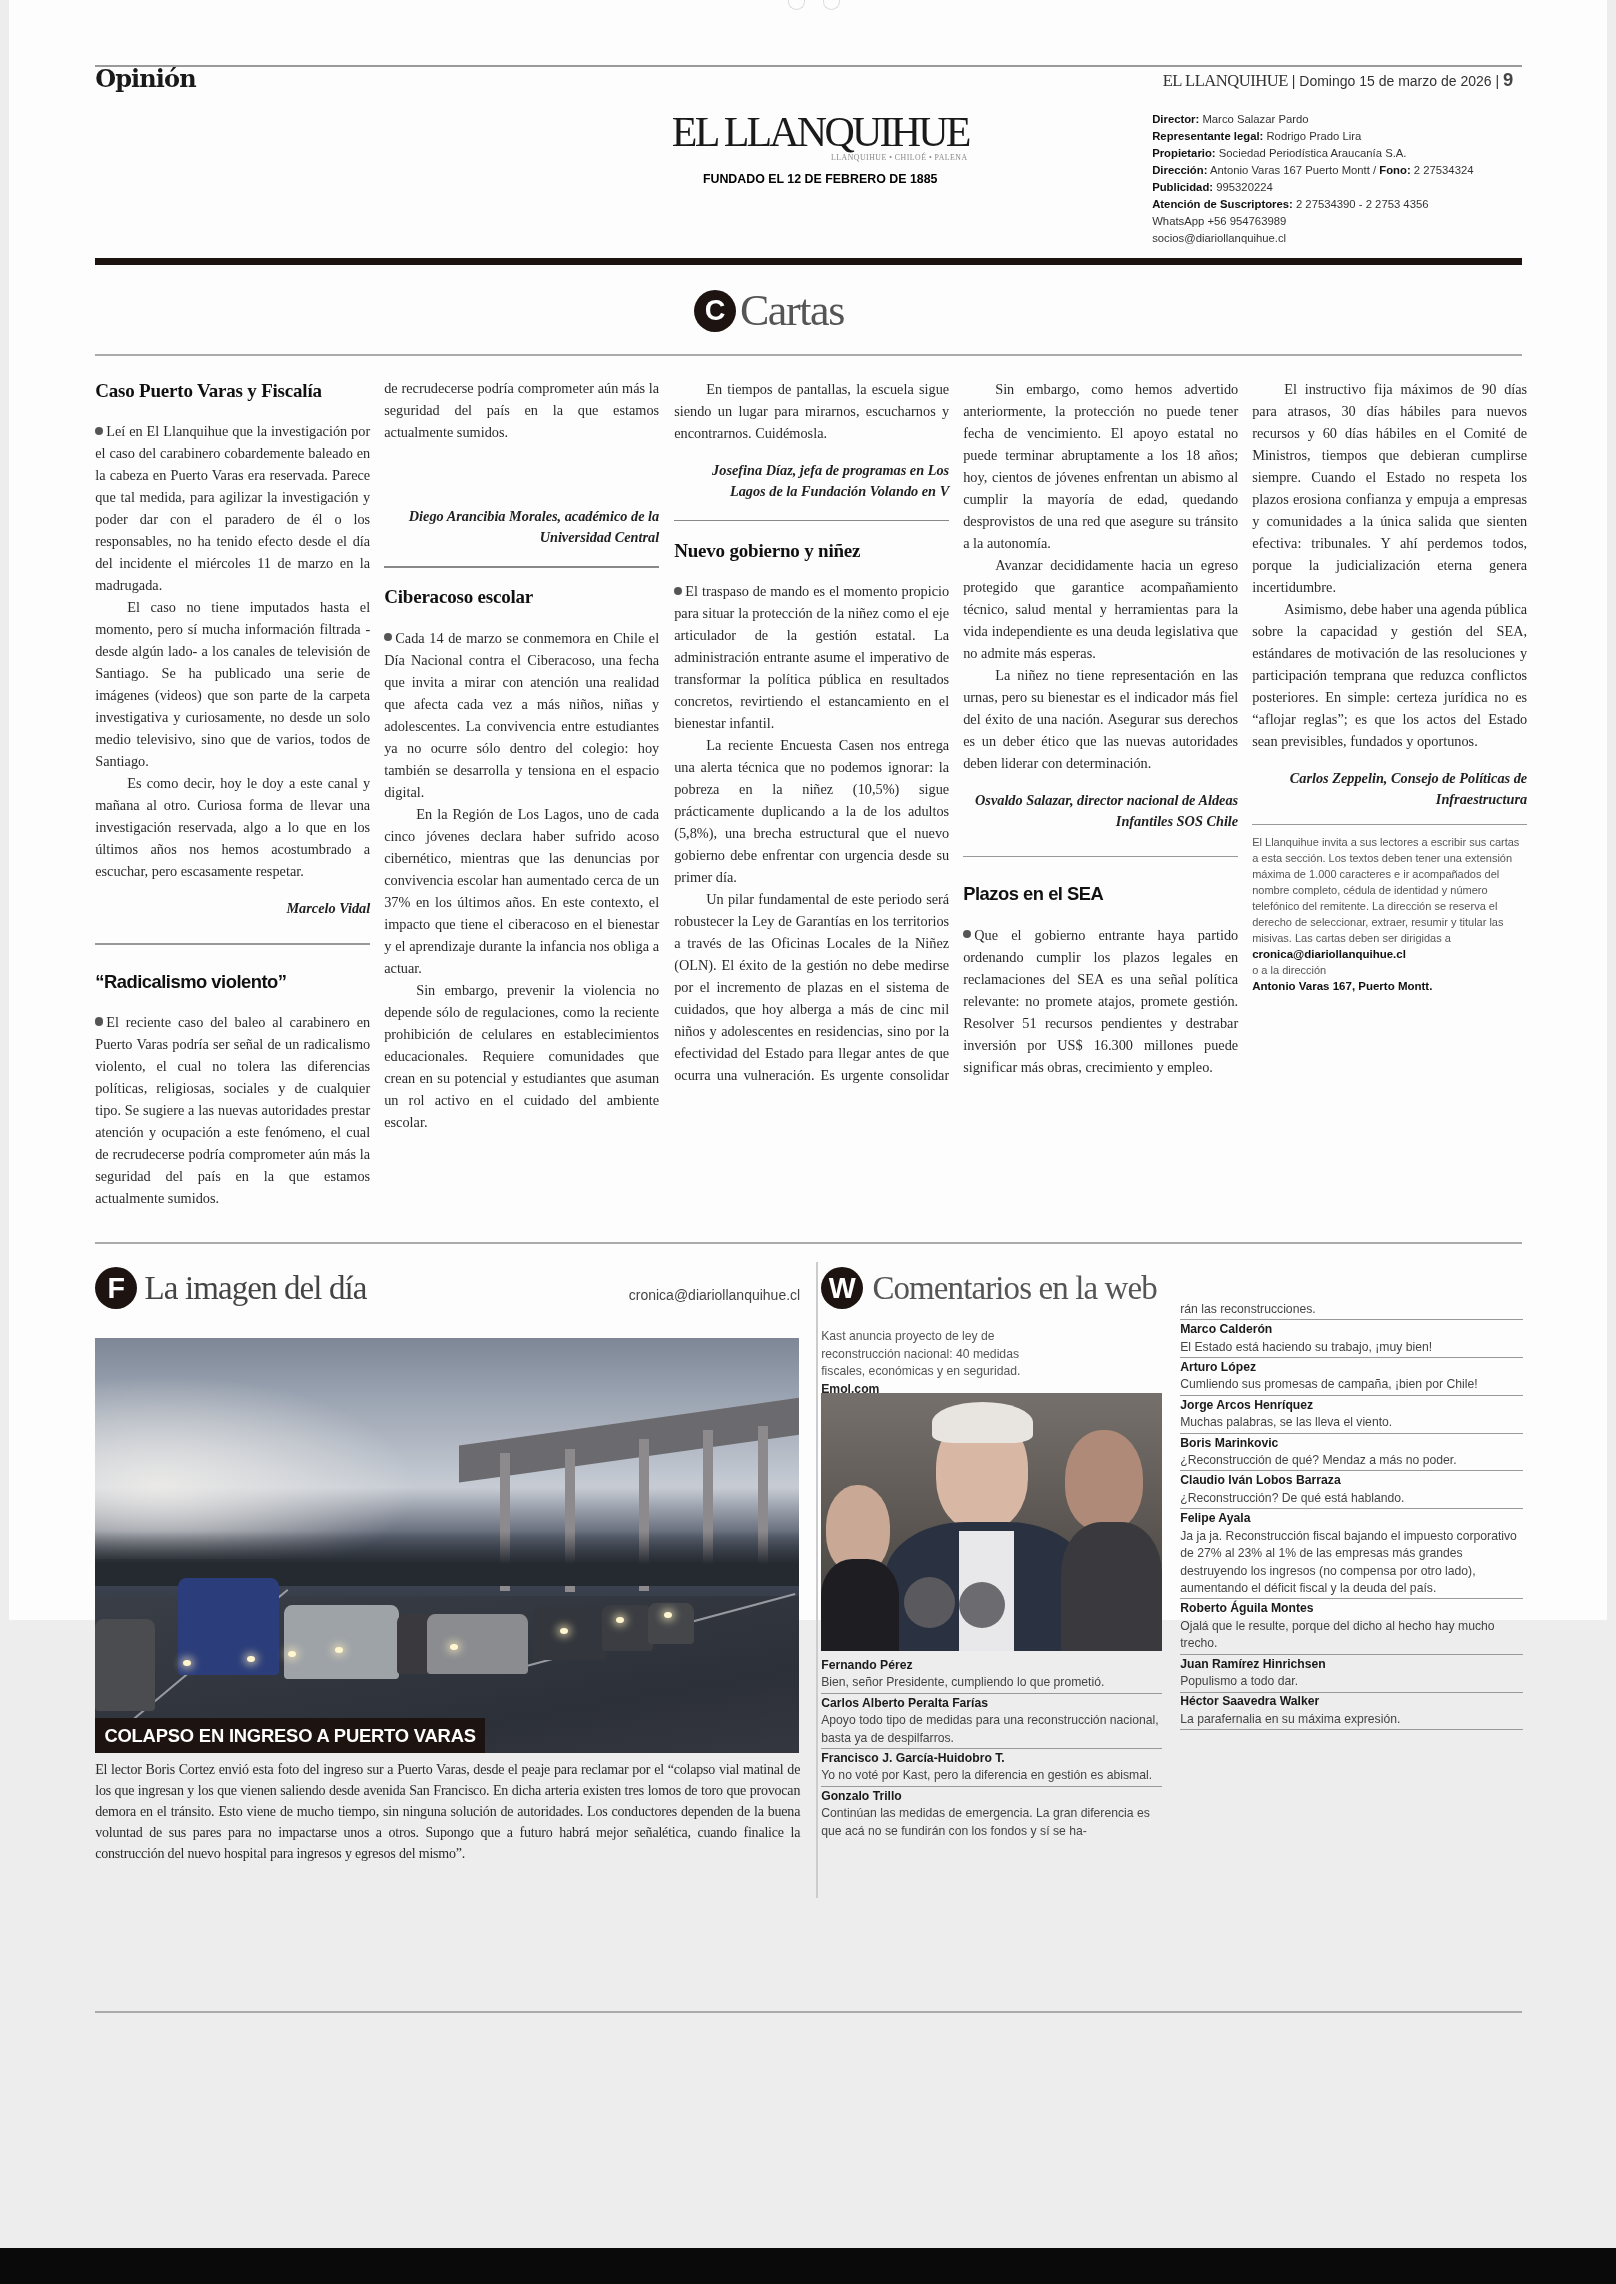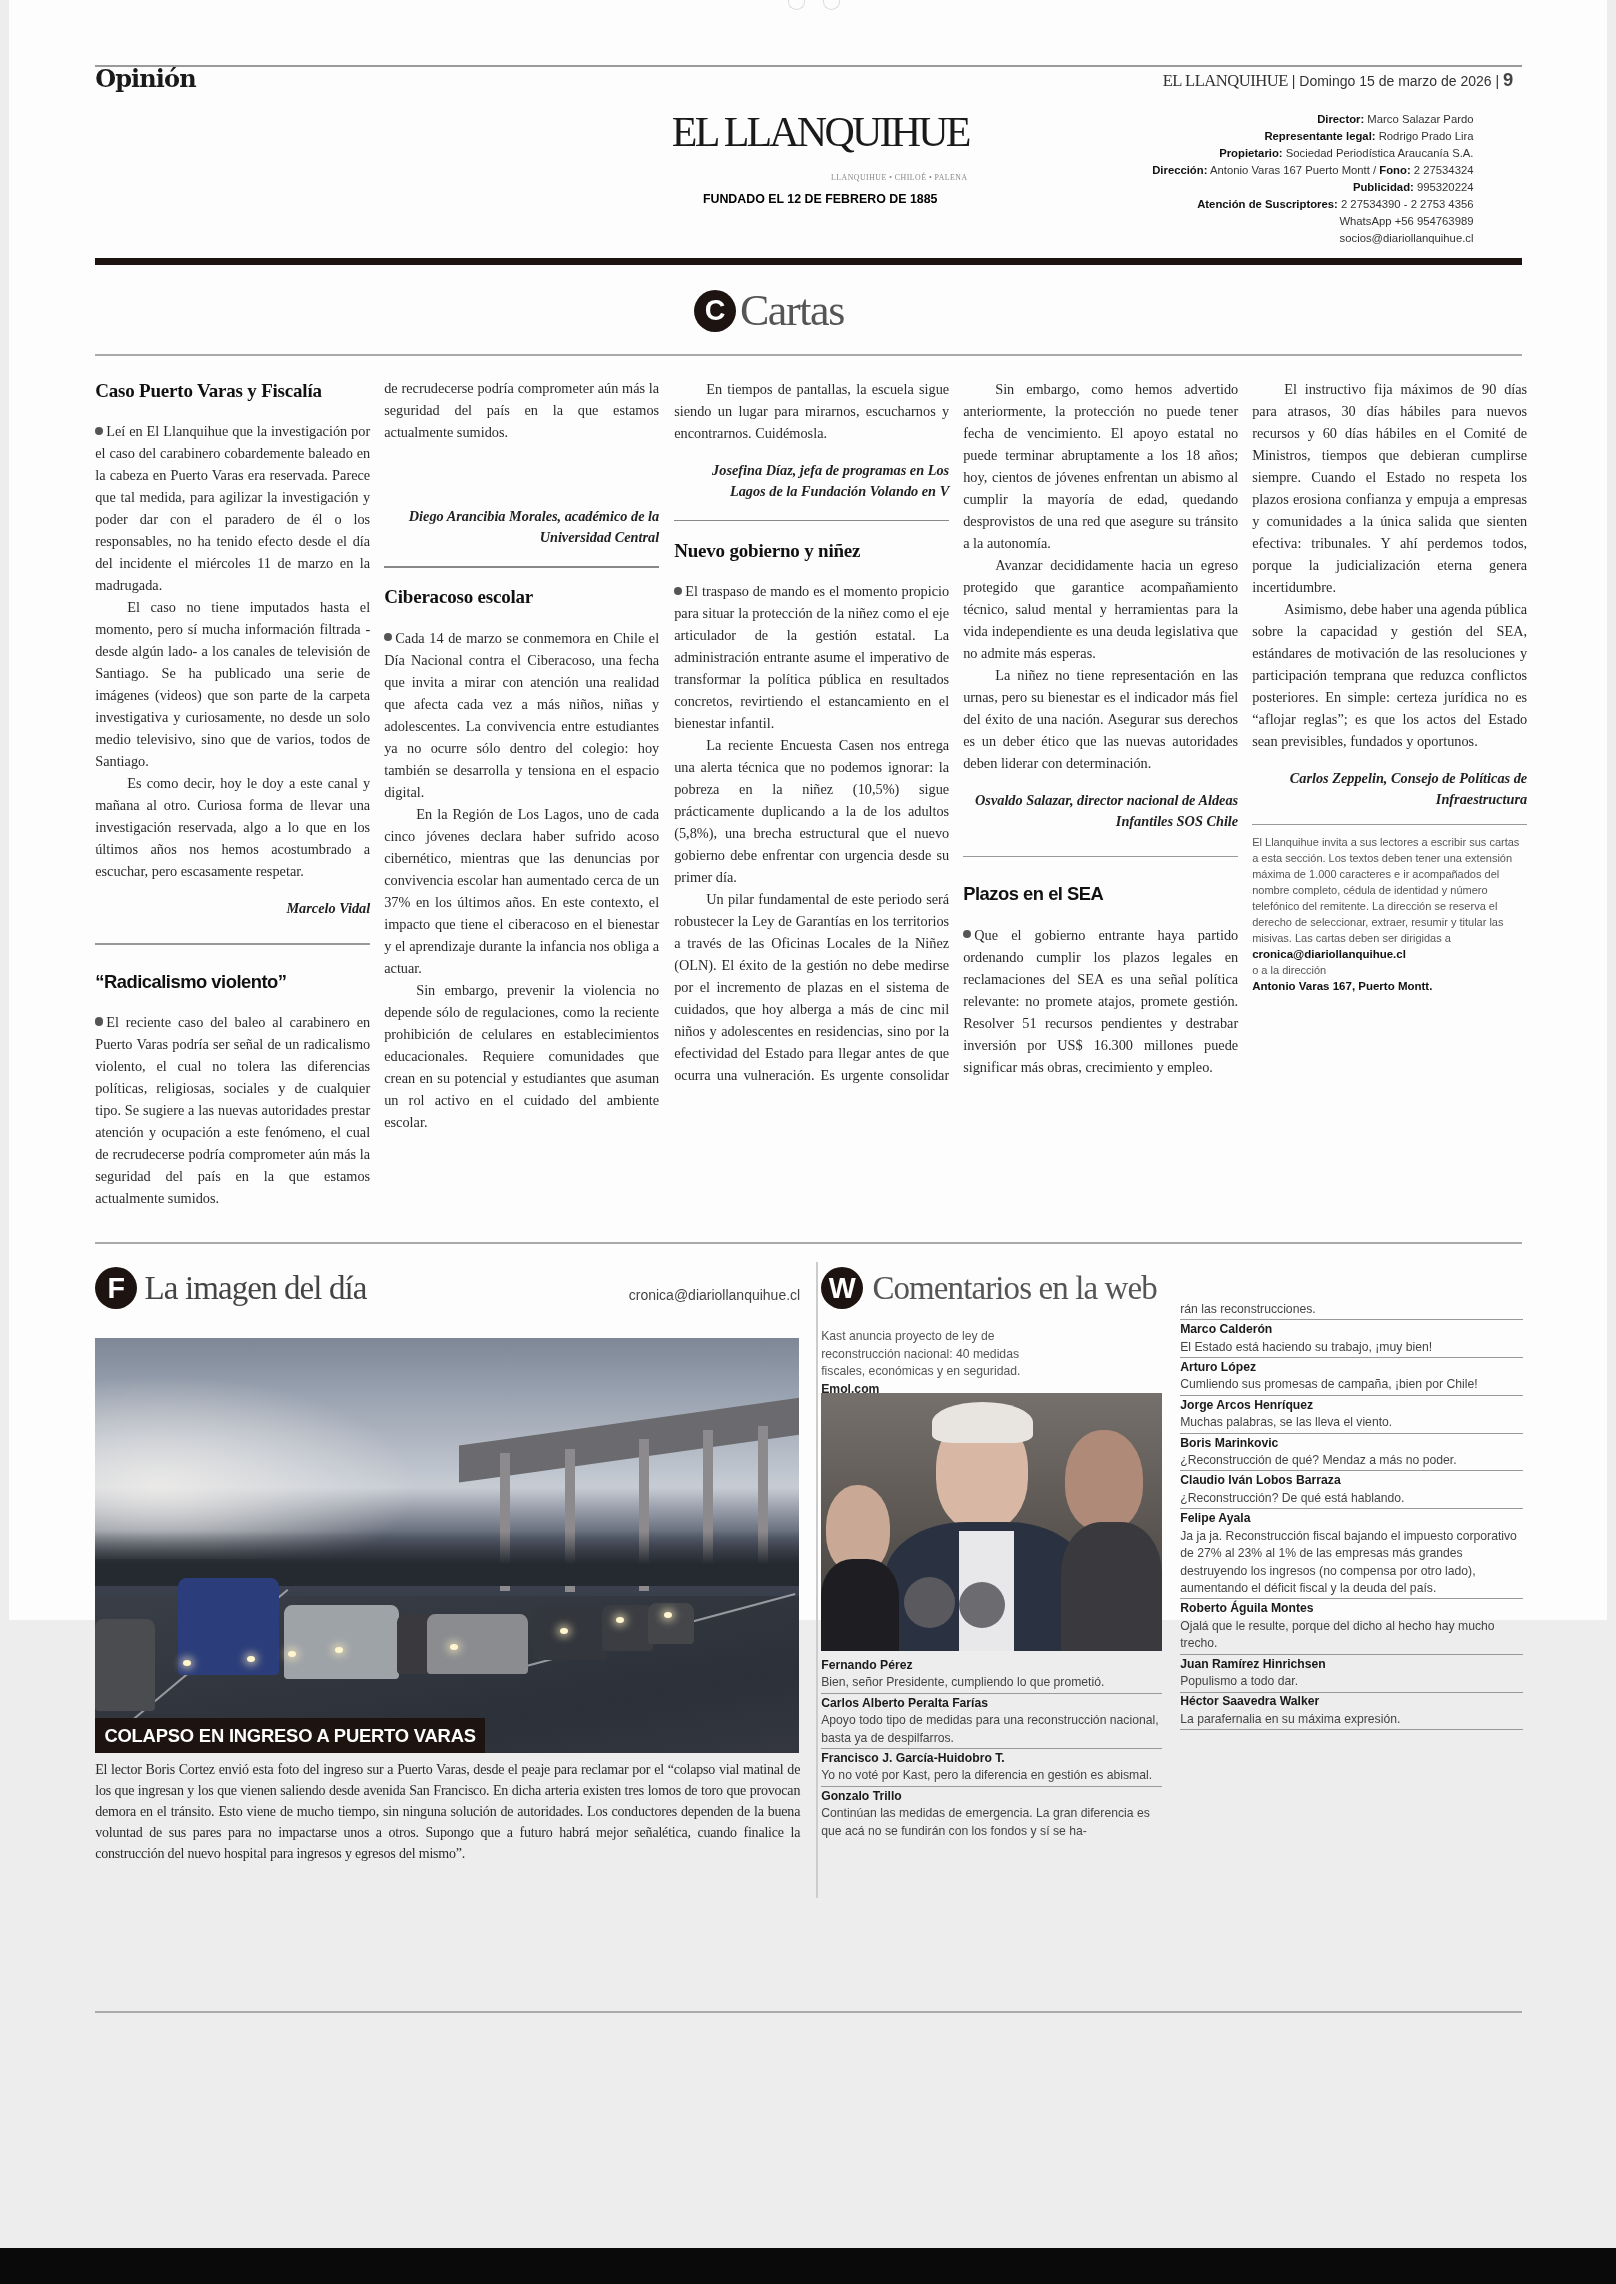--- a/index.html
+++ b/index.html
@@ -15,28 +15,28 @@
   .rule.top { top: 65px; height: 2.3px; background: #9a9a9a; }
   .rule.thick { top: 258px; height: 7.4px; background: #1d1310; }
   .rule.cartas { top: 354px; height: 1.8px; background: #aaa; }
   .rule.mid { top: 1242px; height: 1.8px; background: #aaa; }
   .rule.bottom { top: 2011px; height: 1.8px; background: #aaa; }
 
   .section-label { position: absolute; left: 95px; top: 64px; font-family: "DejaVu Serif", serif; font-weight: bold; font-size: 24px; color: #1a1a1a; letter-spacing: -0.9px; }
 
   .masthead { position: absolute; left: 659px; top: 111px; width: 304px; text-align: center; }
   .masthead .logo { font-family: "Liberation Serif", serif; font-size: 42px; color: #1a1a1a; letter-spacing: -2.8px; line-height: 1; }
-  .masthead .sub { font-size: 7.8px; color: #888; letter-spacing: 0.5px; text-align: right; padding-right: 4.6px; margin-top: 20px; }
+  .masthead .sub { font-size: 7.8px; color: #888; letter-spacing: 0.5px; text-align: right; padding-right: 4.6px; margin-top: 0; }
   .masthead .founded { font-family: "Liberation Sans", sans-serif; font-weight: bold; font-size: 12.4px; color: #000000; margin-top: 10px; letter-spacing: 0; }
 
   .dateline { position: absolute; right: 94px; top: 69px; font-family: "Liberation Sans", sans-serif; font-size: 14px; color: #333; }
   .dateline .paper { font-family: "Liberation Serif", serif; font-size: 16.6px; letter-spacing: -0.5px; }
   .dateline .pg { font-weight: bold; font-size: 18.4px; color: #444; }
 
-  .credits { position: absolute; left: 1143px; top: 111px; font-family: "Liberation Sans", sans-serif; font-size: 11.3px; line-height: 17px; color: #333; text-align: right; }
+  .credits { position: absolute; left: 1143px; top: 111px; font-family: "Liberation Sans", sans-serif; font-size: 11.3px; line-height: 17px; color: #333; }
   .credits b { color: #111; }
 
   .cartas-head { position: absolute; left: 685px; top: 285px; display: flex; align-items: center; gap: 3.7px; }
   .circle-badge { width: 42px; height: 42px; border-radius: 50%; background: #1d1310; color: #fff; display: flex; align-items: center; justify-content: center; font-family: "Liberation Sans", sans-serif; font-weight: bold; font-size: 28.6px; }
   .cartas-head .title { font-family: "Liberation Serif", serif; font-size: 44px; color: #555; letter-spacing: -1.4px; }
 
   .col { position: absolute; top: 378px; width: 275px; font-size: 14.3px; line-height: 22px; color: #2a2a2a; text-align: justify; hyphens: manual; }
   .col p { text-indent: 0; }
   .col p.ind { text-indent: 32px; }
   .letter-title { font-family: Liberation Serif, serif; font-weight: bold; font-size: 19px; color: #111; margin: 1.8px 0 18.4px; letter-spacing: -0.2px; }

